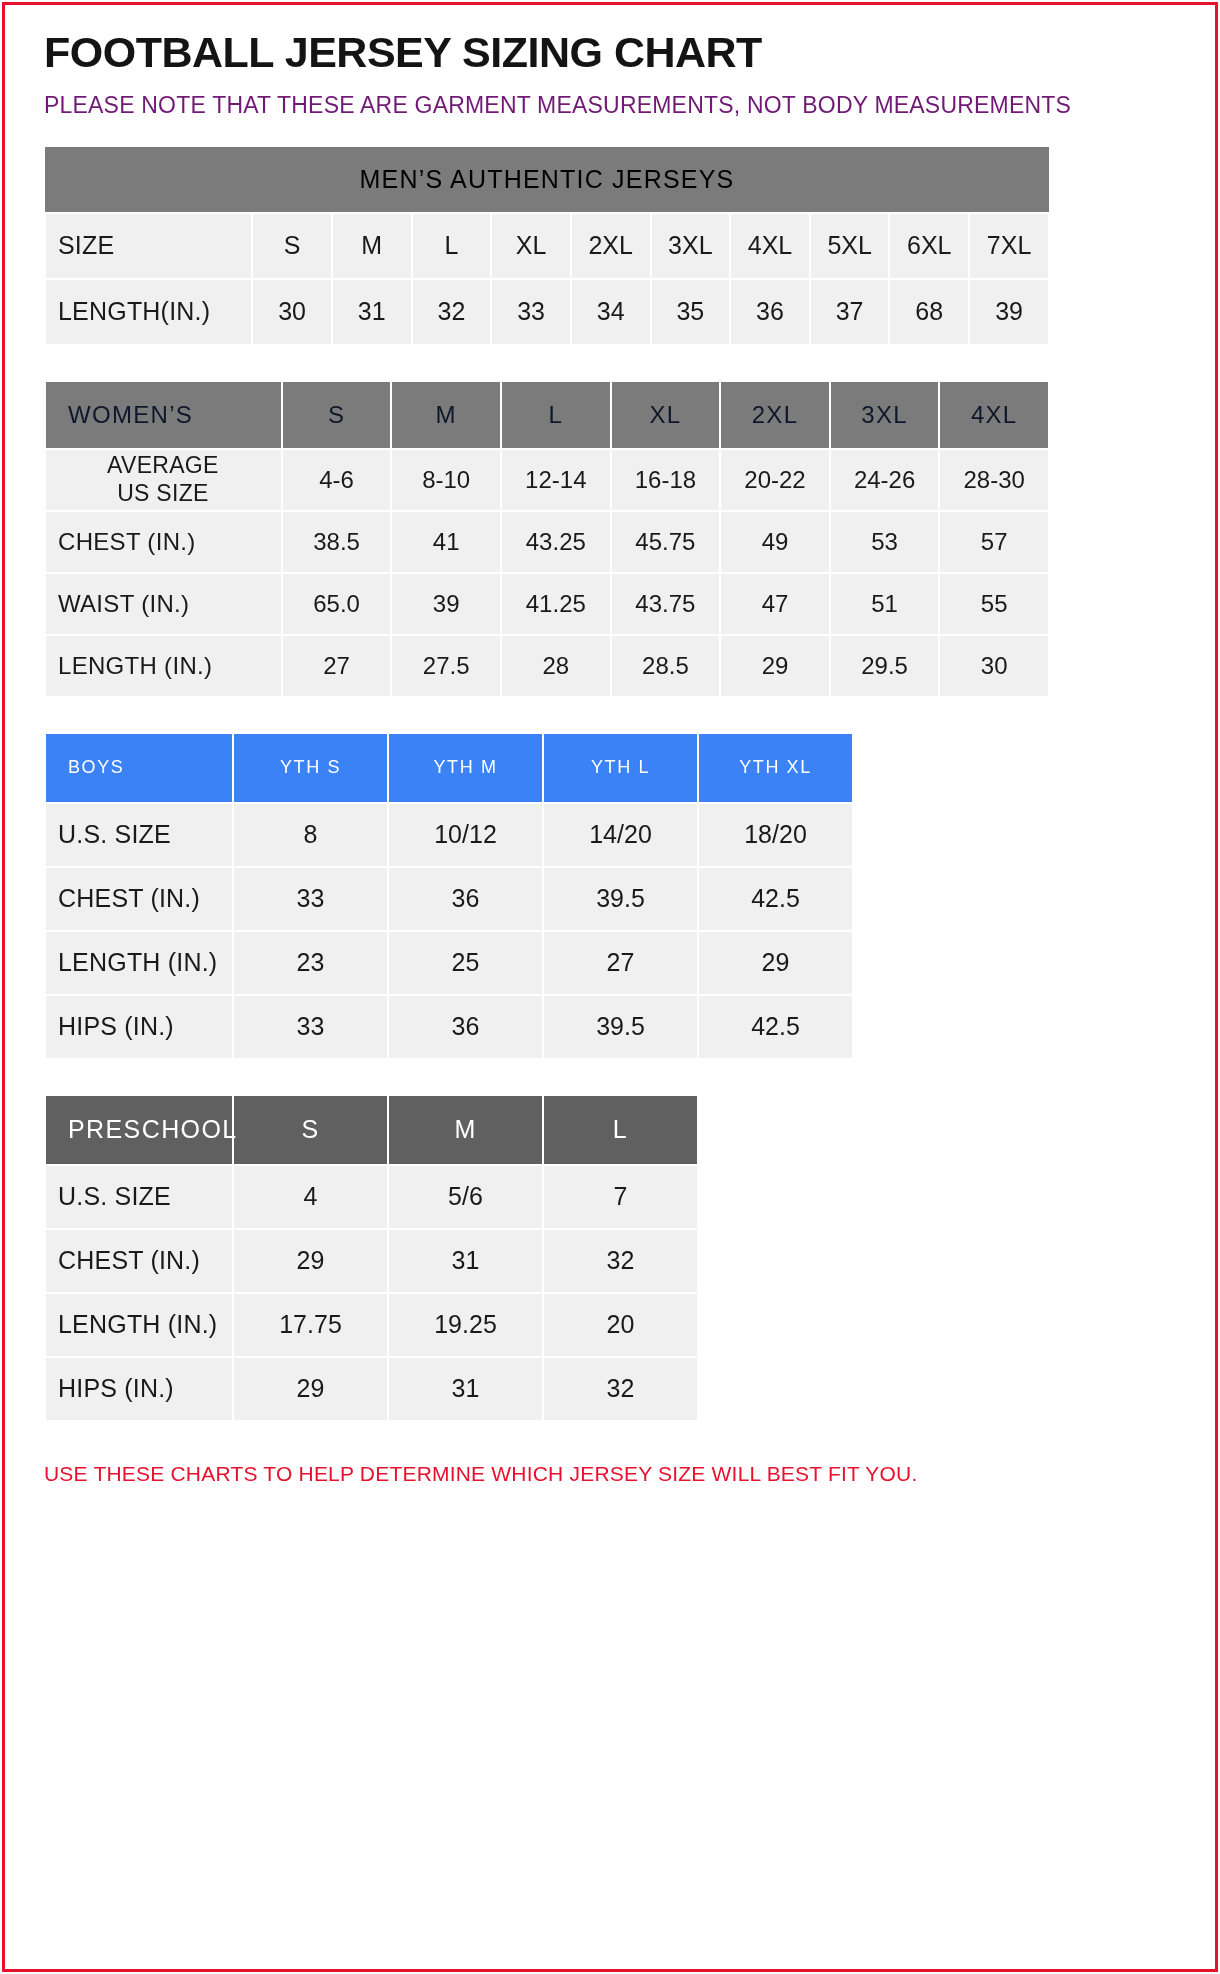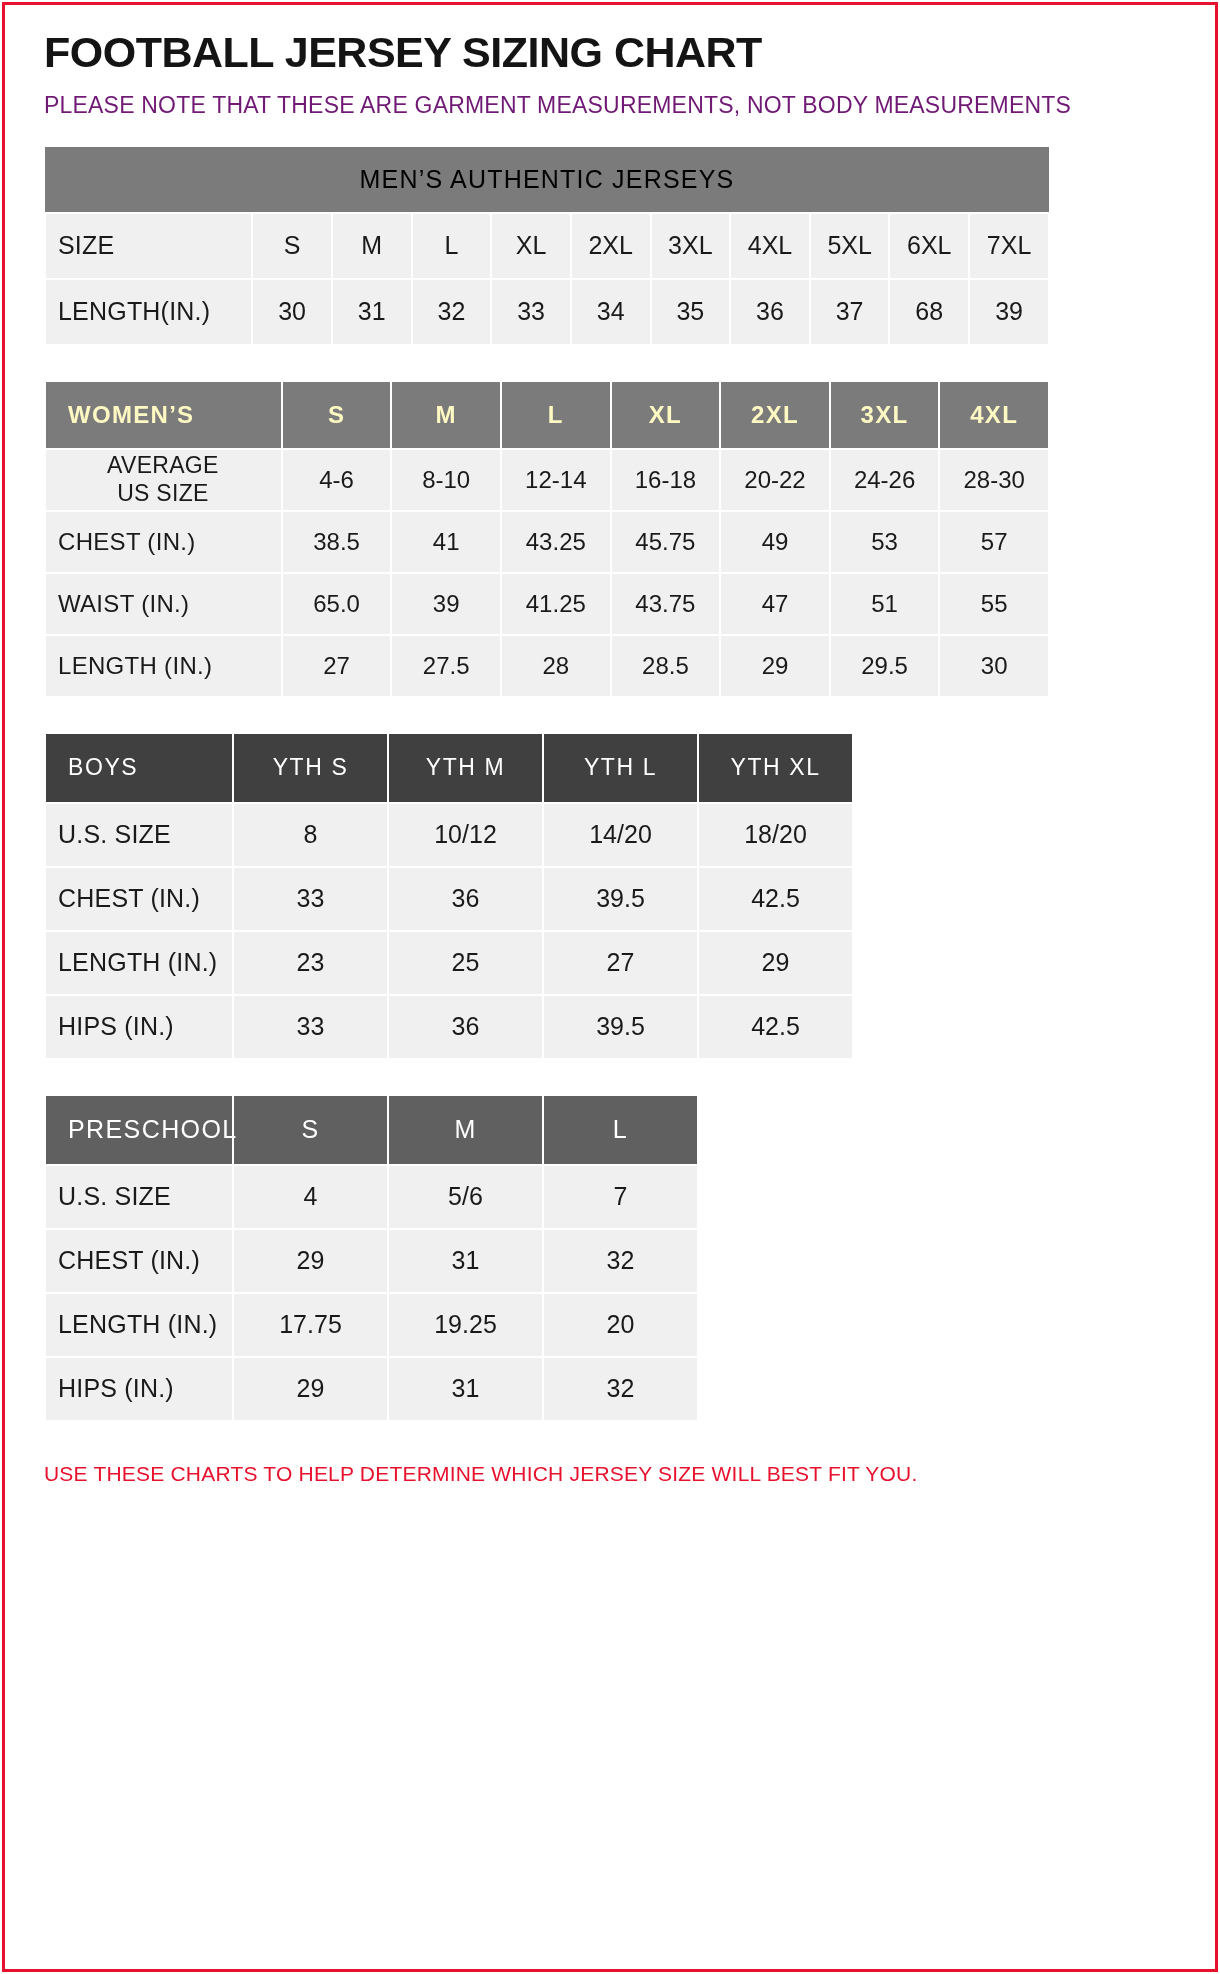--- a/index.html
+++ b/index.html
@@ -71,25 +71,24 @@
     letter-spacing: 0.2px;
   }
   .men col.c0 { width: 190px; }
   .men col.cx { width: 73px; }
 
   
   .women col.c0 { width: 188px; }
   .women col.cx { width: 87px; }
   .women .hdr td {
     background: #7b7b7b;
-    color: #fef9c3;
+    color: #0f172a;
     font-size: 24px;
     height: 68px;
     letter-spacing: 1.3px;
-    font-weight: bold;
   }
   .women .hdr td.first {
     text-align: left;
     padding-left: 22px;
   }
   .women td {
     height: 62px;
     font-size: 24px;
   }
   .women .rowhead {
@@ -101,23 +100,23 @@
     text-align: center;
     padding-left: 0;
     line-height: 1.2;
     font-size: 23px;
   }
 
   
   .boys col.c0 { width: 188px; }
   .boys col.cx { width: 155px; }
   .boys .hdr td {
-    background: #404040;
+    background: #3b82f6;
     color: #ffffff;
-    font-size: 23px;
+    font-size: 18px;
     height: 70px;
     letter-spacing: 1.6px;
   }
   .boys .hdr td.first {
     text-align: left;
     padding-left: 22px;
   }
   .boys td {
     height: 64px;
     font-size: 25px;

